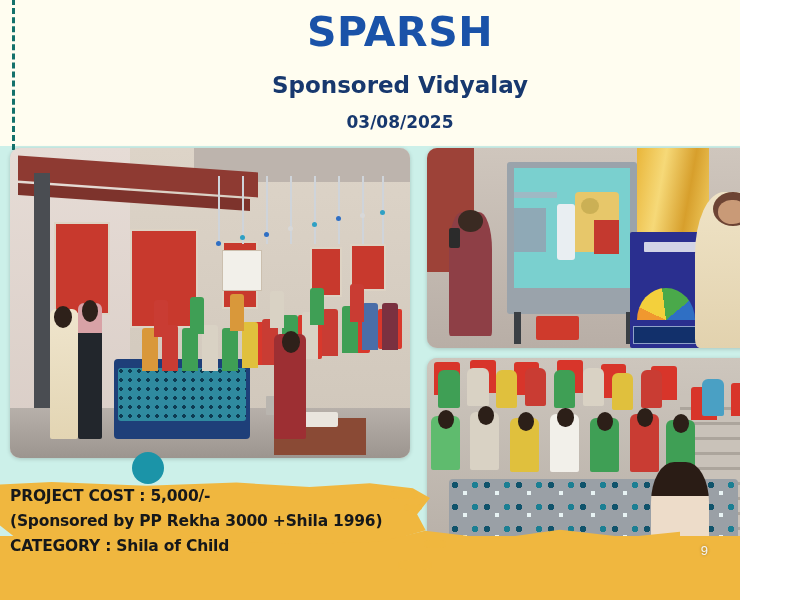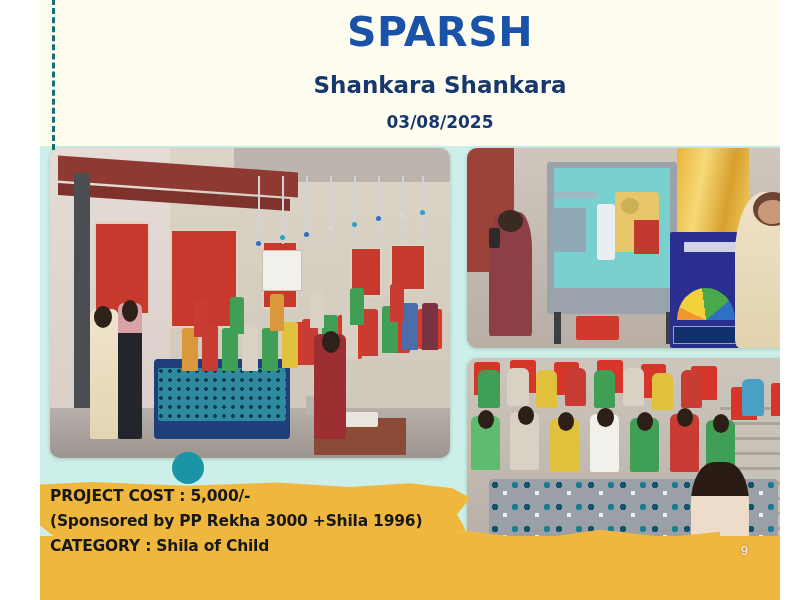--- a/index.html
+++ b/index.html
@@ -6,21 +6,20 @@
   html, body {
     width: 800px; height: 600px;
     font-family: "Liberation Sans", sans-serif;
     overflow: hidden;
   }
   #slide {
     position: relative;
     width: 740px; height: 600px;
     background: #fffdf0;
     overflow: hidden;
-    margin-left: 40px;
   }
 
   
   .bg-mint {
     position: absolute;
     left: 0; top: 140px; width: 800px; height: 460px;
     background: #ccf0e9;
   }
   .bg-cream-top {
     position: absolute;
@@ -203,21 +202,21 @@
 </head>
 <body>
 
 <div id="slide">
 
   <div class="bg-mint"></div>
   <div class="bg-cream-top"></div>
   <div class="dashed-frame"></div>
 
   <div class="title">SPARSH</div>
-  <div class="subtitle">Shankara Shankara</div>
+  <div class="subtitle">Sponsored Vidyalay</div>
   <div class="date">03/08/2025</div>
 
   <div class="photo" id="photo-hall">
     <div class="ph wall-left"></div>
     <div class="ph wall-mid"></div>
     <div class="ph ceil"></div>
     <div class="ph beam"></div>
     <div class="ph beam2"></div>
     <div class="ph door-col"></div>
     <div class="ph red-panel rp1"></div>

